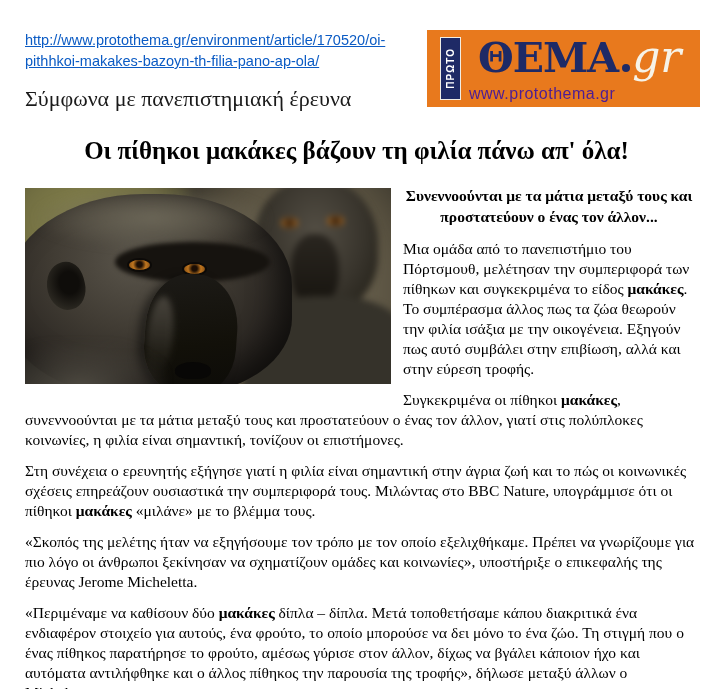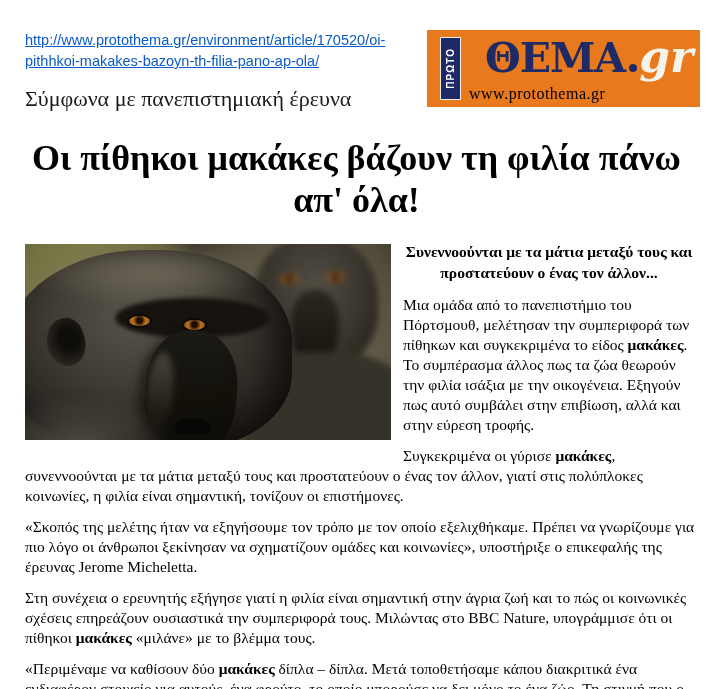--- a/index.html
+++ b/index.html
@@ -30,40 +30,40 @@
   }
   .logo-strip {
     width: 21px; height: 63px; background: #1e2a66; border: 1px solid #f0ede4;
     display: flex; align-items: center; justify-content: center; flex: none;
   }
   .logo-strip span {
     font-family: "Liberation Sans", sans-serif; font-weight: bold; font-size: 10px;
     color: #ffffff; letter-spacing: 1px;
     writing-mode: vertical-rl; transform: rotate(180deg);
   }
-  .logo-main { flex: 1; padding-left: 24px; position: relative; height: 65px; }
+  .logo-main { flex: 1; padding-left: 17px; position: relative; height: 65px; }
   .logo-brand-row { display: flex; align-items: baseline; }
   .logo-brand {
     font-family: "DejaVu Serif", "Liberation Serif", serif; font-weight: bold;
     font-size: 41px; line-height: 44px; color: #1e2a66; letter-spacing: -1px;
   }
   .logo-dot { width: 8px; height: 8px; background: #1e2a66; border-radius: 50%; margin: 0 2px 8px 4px; align-self: flex-end; }
   .logo-gr {
-    font-family: "DejaVu Serif", serif; font-style: italic; font-weight: bold;
+    font-family: "DejaVu Serif", serif; font-style: italic; font-weight: normal;
     font-size: 44px; line-height: 40px; color: #f6f3e8;
   }
   .logo-site {
     position: absolute; left: 8px; bottom: -2px;
-    font-family: Liberation Serif, serif; font-size: 16px; color: #000000; letter-spacing: 0.5px;
+    font-family: Liberation Sans, sans-serif; font-size: 16px; color: #4c1d95; letter-spacing: 0.5px;
   }
 
   
   .page-title {
     margin: 25px 15px 20px 0; text-align: center;
-    font-size: 36px; font-weight: bold; color: #000;
+    font-size: 25px; font-weight: bold; color: #000;
   }
 
   
   .article { font-size: 15.5px; line-height: 20px; padding-right: 8px; }
   .article p { margin: 0 0 11px 0; }
   .lead {
     font-weight: bold; text-align: center; font-size: 15.5px; line-height: 21px;
     margin-bottom: 12px !important;
   }
   .photo {
@@ -170,19 +170,19 @@
         <div class="lm-eye lm-eye-r"></div>
         <div class="lm-muzzle"></div>
         <div class="lm-muzzle-sheen"></div>
         <div class="lm-nose"></div>
         <div class="lm-chestfur"></div>
       </div>
     </div>
 
     <p class="lead">Συνεννοούνται με τα μάτια μεταξύ τους και προστατεύουν ο ένας τον άλλον...</p>
     <p><span>Μια ομάδα από το πανεπιστήμιο του Πόρτσμουθ, μελέτησαν την συμπεριφορά των πίθηκων και συγκεκριμένα το είδος </span><b>μακάκες</b><span>. Το συμπέρασμα άλλος πως τα ζώα θεωρούν την φιλία ισάξια με την οικογένεια. Εξηγούν πως αυτό συμβάλει στην επιβίωση, αλλά και στην εύρεση τροφής.</span></p>
-    <p><span>Συγκεκριμένα οι γύρισε </span><b>μακάκες</b><span>, συνεννοούνται με τα μάτια μεταξύ τους και προστατεύουν ο ένας τον άλλον, γιατί στις πολύπλοκες κοινωνίες, η φιλία είναι σημαντική, τονίζουν οι επιστήμονες.</span></p>
+    <p><span>Συγκεκριμένα οι πίθηκοι </span><b>μακάκες</b><span>, συνεννοούνται με τα μάτια μεταξύ τους και προστατεύουν ο ένας τον άλλον, γιατί στις πολύπλοκες κοινωνίες, η φιλία είναι σημαντική, τονίζουν οι επιστήμονες.</span></p>
+    <p><span>Στη συνέχεια ο ερευνητής εξήγησε γιατί η φιλία είναι σημαντική στην άγρια ζωή και το πώς οι κοινωνικές σχέσεις επηρεάζουν ουσιαστικά την συμπεριφορά τους. Μιλώντας στο BBC Nature, υπογράμμισε ότι οι πίθηκοι </span><b>μακάκες</b><span> «μιλάνε» με το βλέμμα τους.</span></p>
     <p><span>«Σκοπός της μελέτης ήταν να εξηγήσουμε τον τρόπο με τον οποίο εξελιχθήκαμε. Πρέπει να γνωρίζουμε για πιο λόγο οι άνθρωποι ξεκίνησαν να σχηματίζουν ομάδες και κοινωνίες», υποστήριξε ο επικεφαλής της έρευνας Jerome Micheletta.</span></p>
-    <p><span>Στη συνέχεια ο ερευνητής εξήγησε γιατί η φιλία είναι σημαντική στην άγρια ζωή και το πώς οι κοινωνικές σχέσεις επηρεάζουν ουσιαστικά την συμπεριφορά τους. Μιλώντας στο BBC Nature, υπογράμμισε ότι οι πίθηκοι </span><b>μακάκες</b><span> «μιλάνε» με το βλέμμα τους.</span></p>
     <p><span>«Περιμέναμε να καθίσουν δύο </span><b>μακάκες</b><span> δίπλα – δίπλα. Μετά τοποθετήσαμε κάπου διακριτικά ένα ενδιαφέρον στοιχείο για αυτούς, ένα φρούτο, το οποίο μπορούσε να δει μόνο το ένα ζώο. Τη στιγμή που ο ένας πίθηκος παρατήρησε το φρούτο, αμέσως γύρισε στον άλλον, δίχως να βγάλει κάποιον ήχο και αυτόματα αντιλήφθηκε και ο άλλος πίθηκος την παρουσία της τροφής», δήλωσε μεταξύ άλλων ο Micheletta.</span></p>
   </div>
 
 </div>
 
 </body></html>

